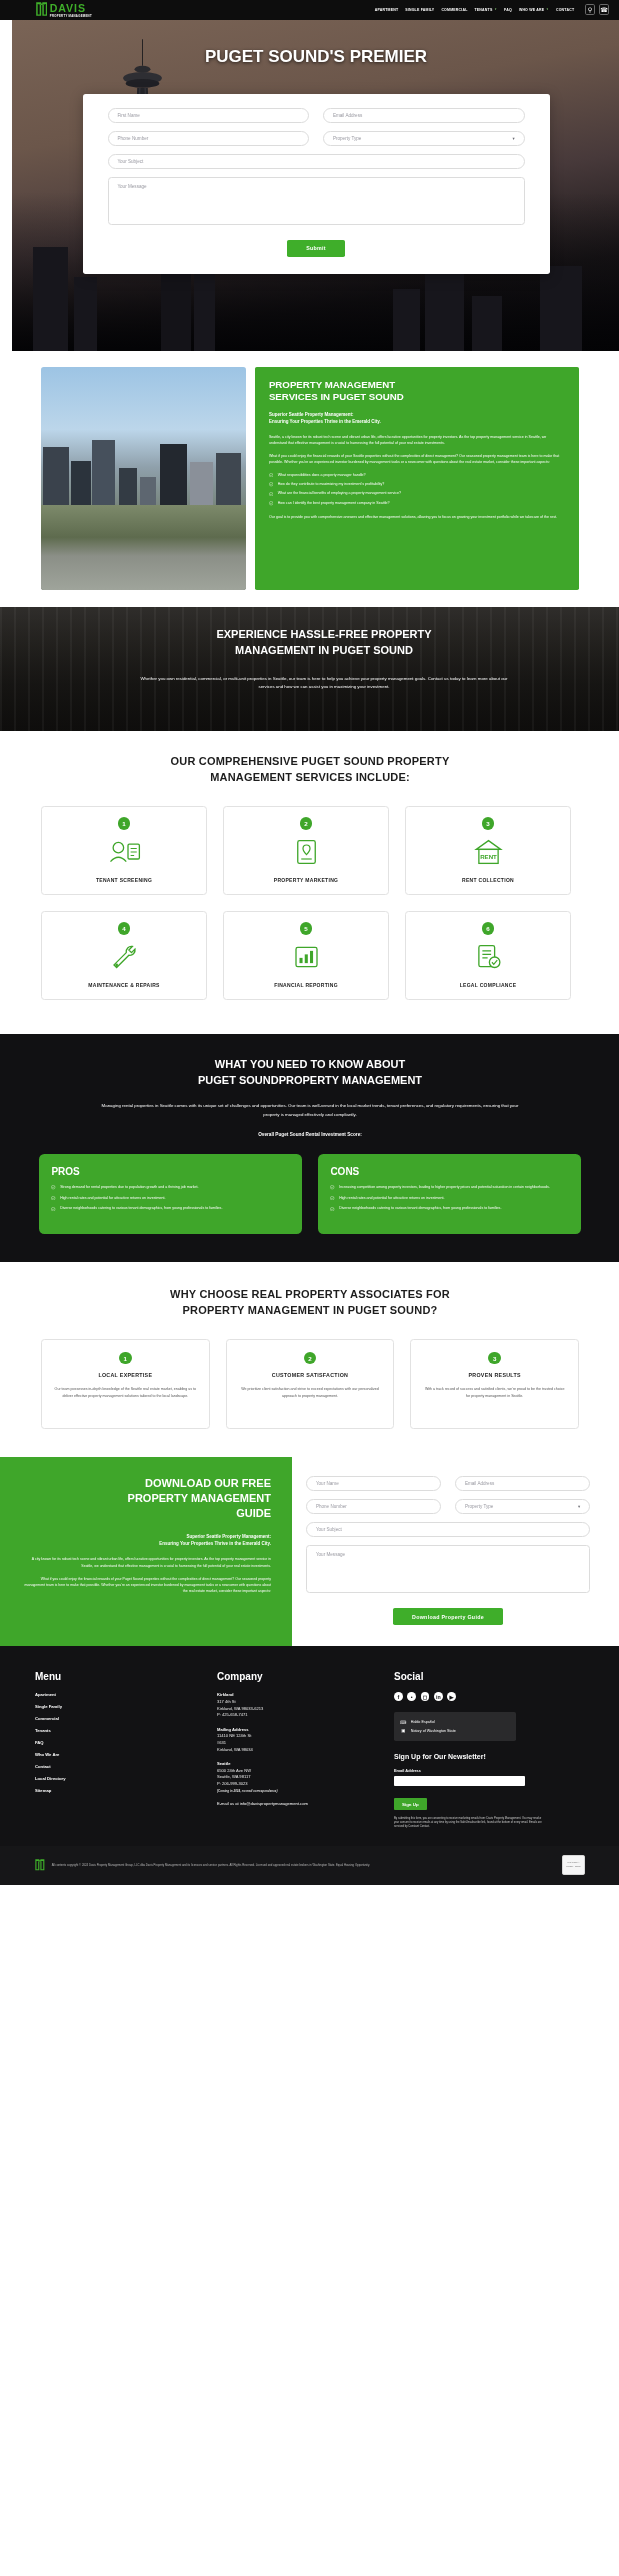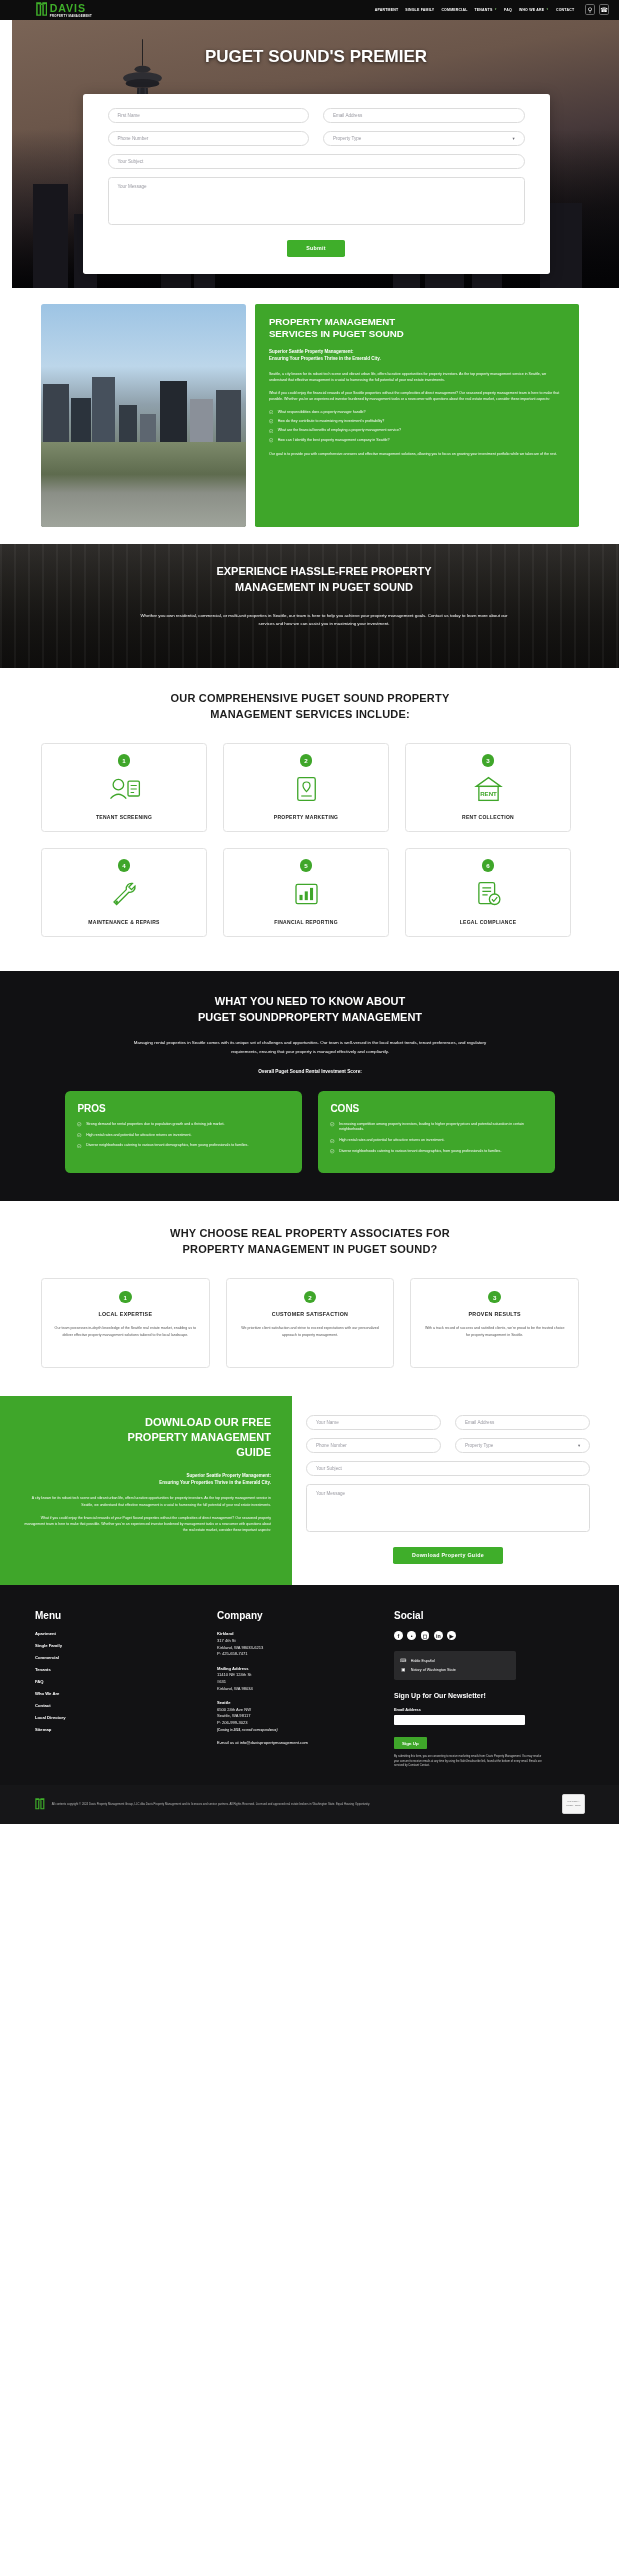--- a/index.html
+++ b/index.html
@@ -39,21 +39,21 @@
   .nav-btns { display: flex; gap: 3.5px; margin-left: 3.5px; }
   .nav-btn {
     width: 10.6px; height: 10.6px; border: 0.9px solid #6a6a6a; border-radius: 1.8px;
     display: flex; align-items: center; justify-content: center; color: #fff;
     font-size: 6.2px; cursor: pointer;
   }
 
   
   .hero {
     position: relative;
-    height: 268px;
+    height: 331px;
     background:
       linear-gradient(180deg, rgba(60,48,44,0.55) 0%, rgba(40,30,28,0.6) 45%, rgba(12,12,14,0.92) 100%),
       linear-gradient(200deg, #6d5a50 0%, #8a7264 22%, #5a4840 48%, #241d1d 72%, #0d0d10 100%);
     overflow: hidden;
     margin-left: 12px;
   }
   .hero-sky {
     position: absolute; inset: 0;
     background: linear-gradient(170deg,#7a6456 0%, #6b564a 30%, #47393a 55%, #1b1719 78%, #0b0b0d 100%);
   }
@@ -172,21 +172,21 @@
     color: #fff; font-size: 6.2px; font-weight: bold;
     display: flex; align-items: center; justify-content: center;
   }
   .card-icon { height: 37px; display: flex; align-items: center; margin-top: 3.5px; }
   .card-label {
     font-size: 5px; font-weight: bold; color: #1d1d1d; letter-spacing: 0.3px;
     text-transform: uppercase; margin-top: auto; margin-bottom: 10.6px;
   }
 
   
-  .black { background: #111113; padding: 23px 65px 28px; text-align: center; color: #fff; }
+  .black { background: #111113; padding: 23px 39px 28px; text-align: center; color: #fff; }
   .black-h { font-size: 11px; font-weight: bold; line-height: 1.45; }
   .black-p { font-size: 4.4px; line-height: 1.9; margin-top: 14px; padding: 0 55px; }
   .black-score { font-size: 4.7px; font-weight: bold; margin-top: 12.4px; }
   .pc-row { display: flex; gap: 16px; margin-top: 17.7px; }
   .pc {
     flex: 1; background: #3fa62a; border-radius: 5.3px; padding: 11.5px 12.4px 13.3px;
     text-align: left; color: #fff; min-height: 80px;
   }
   .pc-h { font-size: 10px; font-weight: bold; margin-bottom: 8px; }
   .pc-list { list-style: none; }

